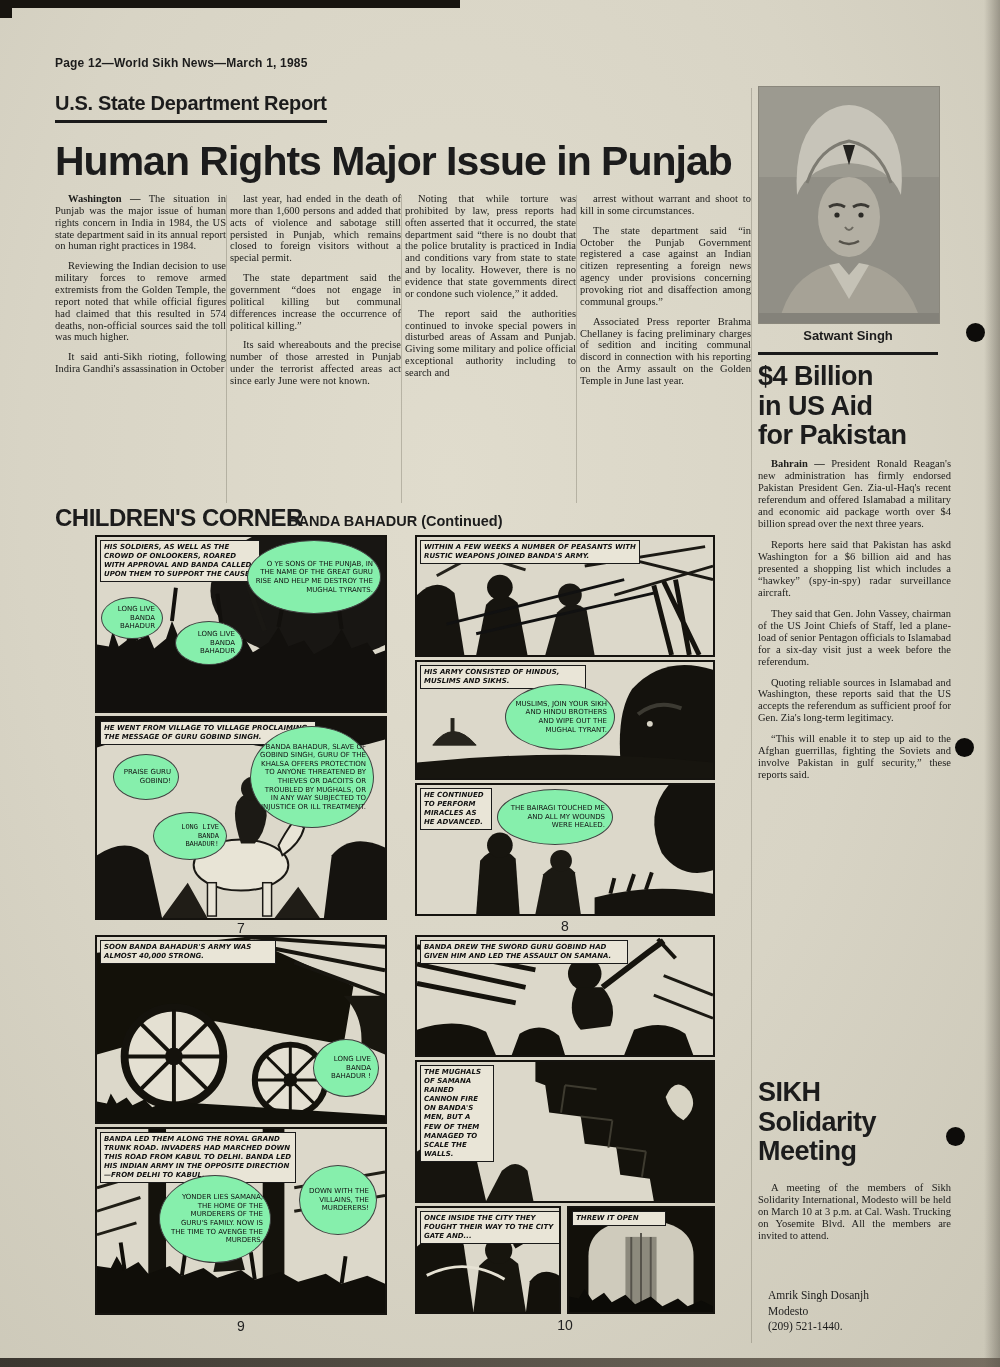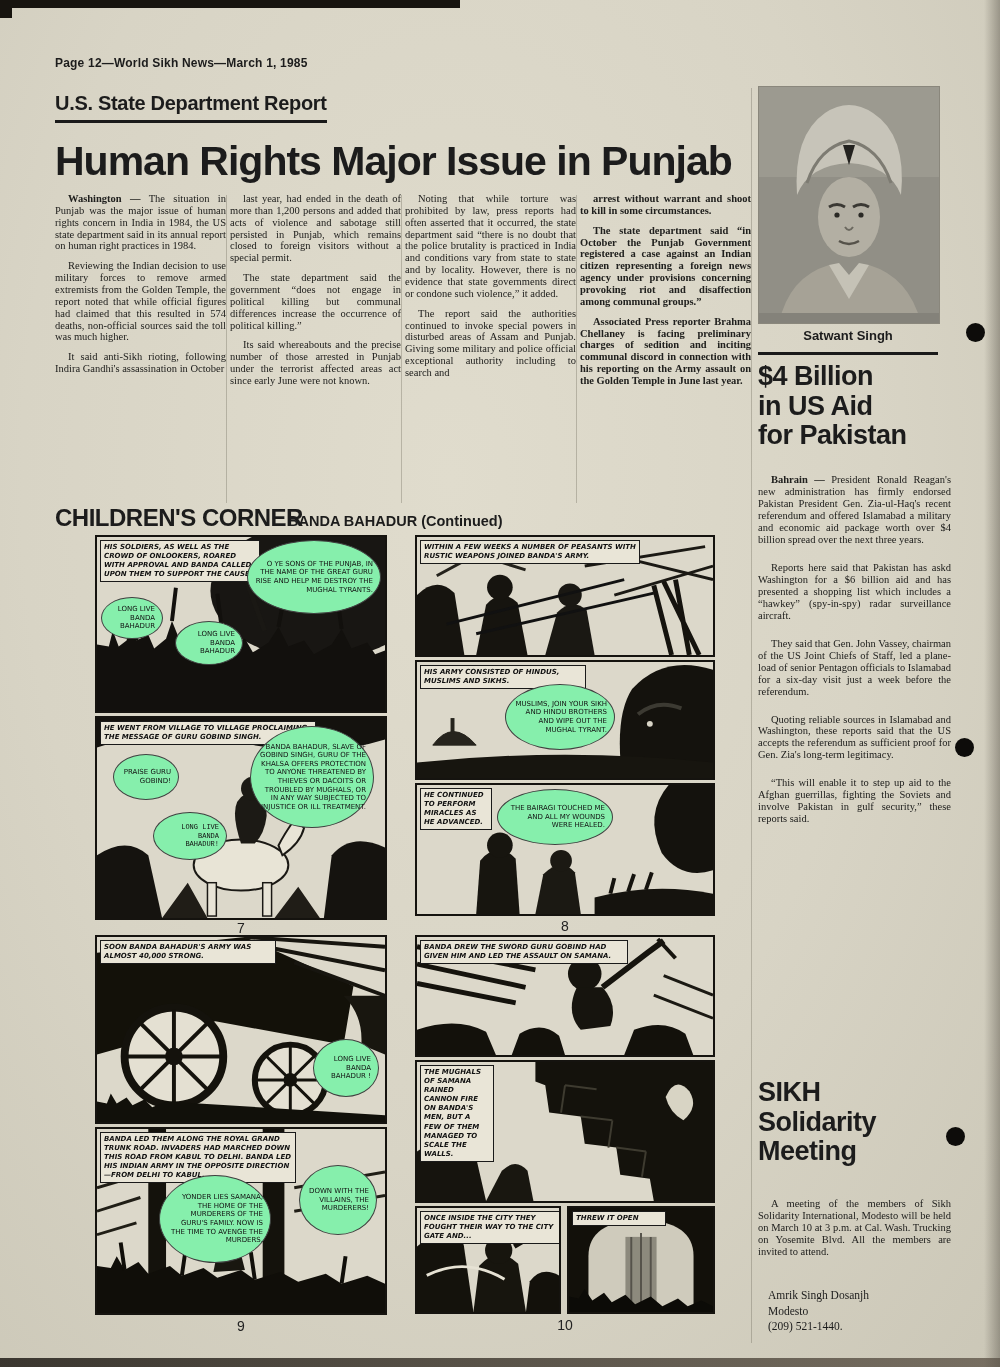--- a/index.html
+++ b/index.html
@@ -27,21 +27,21 @@
   
   .photo{position:absolute;left:758px;top:86px;width:180px;height:236px;
     border:1px solid #8a877c;background:#9a988f;overflow:hidden;}
   .photo svg{display:block;width:100%;height:100%;}
   .photocap{position:absolute;left:758px;top:328px;width:180px;text-align:center;
     font-size:13px;font-weight:bold;}
   .caprule{position:absolute;left:758px;top:352px;width:180px;height:3px;background:#1a1a1a;}
   .subhead{position:absolute;font-size:27px;font-weight:bold;line-height:1.1;letter-spacing:-.5px;}
   .rcol{position:absolute;width:193px;}
   .rcol p{font-family:"Liberation Serif",serif;font-size:10.5px;line-height:1.14;
-    text-align:justify;text-indent:13px;margin:16px 0 9px;color:#20201e;}
+    text-align:justify;text-indent:13px;margin:0 0 9px;color:#20201e;}
   .sig{position:absolute;left:768px;top:1288px;font-family:"Liberation Serif",serif;
     font-size:11.5px;line-height:1.35;}
   
   .cc-title{position:absolute;left:55px;top:504px;font-size:24px;font-weight:bold;letter-spacing:-.5px;}
   .cc-strip{position:absolute;left:288px;top:513px;font-size:14.5px;font-weight:bold;}
   
   .panel{position:absolute;border:2px solid #15130f;background:#dcd8ca;overflow:hidden;box-sizing:border-box;}
   .panel svg.art{position:absolute;left:0;top:0;width:100%;height:100%;}
   .cap{position:absolute;z-index:3;background:#e9e5d7;border:1px solid #1a1a1a;
     padding:2px 3px;font:italic bold 7px/1.3 "DejaVu Sans",sans-serif;color:#111;}
@@ -66,29 +66,29 @@
   <div class="pghdr">Page 12—World Sikh News—March 1, 1985</div>
   <div class="kicker">U.S. State Department Report</div>
   <div class="headline">Human Rights Major Issue in Punjab</div>
 
   <div class="col" style="left:55px;">
     <p><b>Washington —</b> <span>The situation in Punjab was the major issue of human rights concern in India in 1984, the US state department said in its annual report on human right practices in 1984.</span></p>
     <p>Reviewing the Indian decision to use military forces to remove armed extremists from the Golden Temple, the report noted that while official figures had claimed that this resulted in 574 deaths, non-official sources said the toll was much higher.</p>
     <p>It said anti-Sikh rioting, following Indira Gandhi's assassination in October</p>
   </div>
   <div class="col" style="left:230px;">
-    <p>last year, had ended in the death of more than 1,200 persons and added that acts of violence and sabotage still persisted in Punjab, which remains closed to foreign visitors without a special permit.</p>
+    <p>last year, had ended in the death of more than 1,600 persons and added that acts of violence and sabotage still persisted in Punjab, which remains closed to foreign visitors without a special permit.</p>
     <p>The state department said the government “does not engage in political killing but communal differences increase the occurrence of political killing.”</p>
     <p>Its said whereabouts and the precise number of those arrested in Punjab under the terrorist affected areas act since early June were not known.</p>
   </div>
   <div class="col" style="left:405px;">
     <p>Noting that while torture was prohibited by law, press reports had often asserted that it occurred, the state department said “there is no doubt that the police brutality is practiced in India and conditions vary from state to state and by locality. However, there is no evidence that state governments direct or condone such violence,” it added.</p>
     <p>The report said the authorities continued to invoke special powers in disturbed areas of Assam and Punjab. Giving some military and police official exceptional authority including to search and</p>
   </div>
-  <div class="col" style="left:580px;font-weight:bold;">
+  <div class="col" style="left:580px;">
     <p>arrest without warrant and shoot to kill in some circumstances.</p>
     <p>The state department said “in October the Punjab Government registered a case against an Indian citizen representing a foreign news agency under provisions concerning provoking riot and disaffection among communal groups.”</p>
     <p>Associated Press reporter Brahma Chellaney is facing preliminary charges of sedition and inciting communal discord in connection with his reporting on the Army assault on the Golden Temple in June last year.</p>
   </div>
   <div class="vr" style="left:226px;top:195px;height:308px;"></div>
   <div class="vr" style="left:401px;top:195px;height:308px;"></div>
   <div class="vr" style="left:576px;top:195px;height:308px;"></div>
   <div class="vr" style="left:751px;top:88px;height:1255px;"></div>
 
   <div class="photo">

